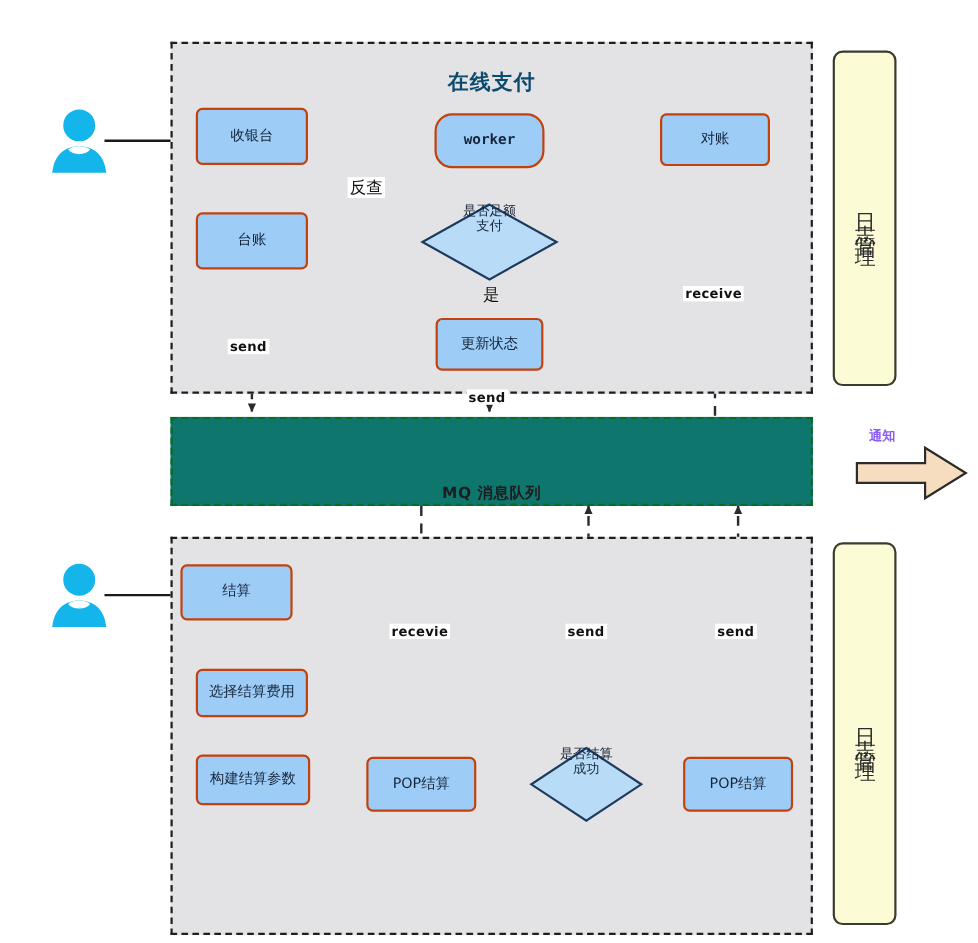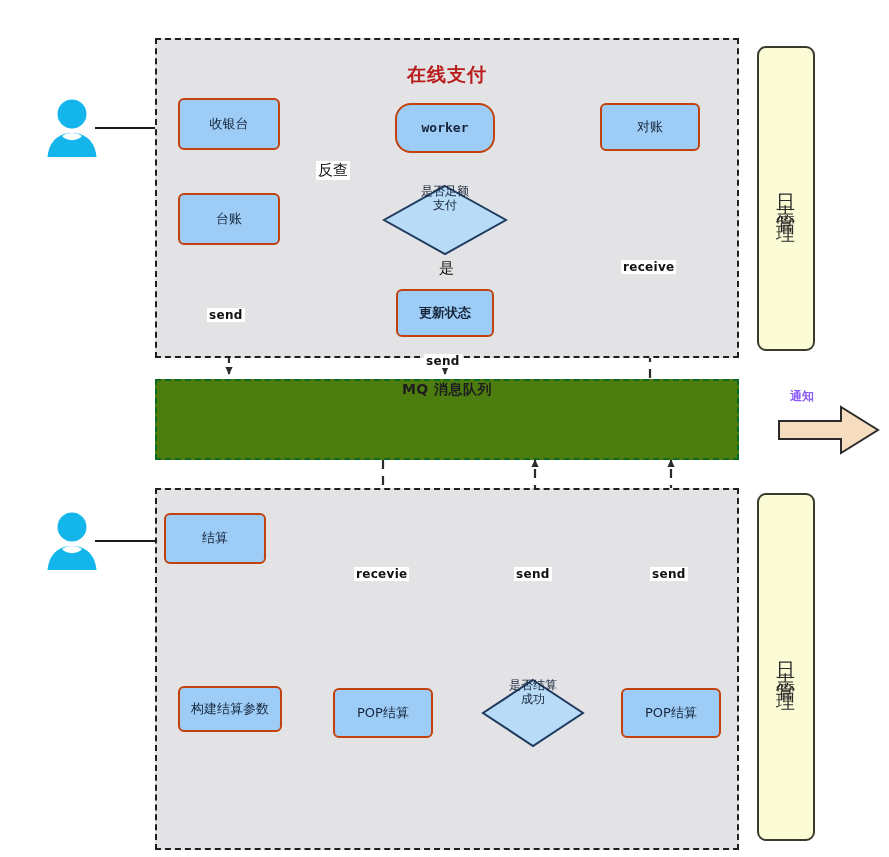--- a/index.html
+++ b/index.html
@@ -25,32 +25,32 @@
   .zone{
     position:absolute;
     background:#e3e3e5;
     border:2px dashed #1f1f1f;
     box-sizing:border-box;
   }
   .zone-title{
     position:absolute;
     font-weight:bold;
     font-size:19px;
-    color:#b91c1c;
+    color:#0c4a6e;
     text-align:center;
     letter-spacing:1px;
     white-space:nowrap;
   }
   .mq{
     position:absolute;
-    background:#4d7c0f;
+    background:#0f766e;
     border:2px dashed #0b6b21;
     box-sizing:border-box;
     display:flex;
-    align-items:flex-start;
+    align-items:flex-end;
     justify-content:center;
   }
   .mq-label{
     font-size:14px;
     font-weight:bold;
     color:#1d1d1f;
     letter-spacing:.5px;
   }
 
   
@@ -82,21 +82,21 @@
     box-sizing:border-box;
     display:flex;
     align-items:center;
     justify-content:center;
     text-align:center;
     font-size:13px;
     color:#16243a;
     line-height:1.25;
     padding:2px;
   }
-  .node.bold{font-weight:bold;}
+  .node.bold{font-weight:normal;}
   .node.mono{font-family:"DejaVu Sans Mono","Liberation Mono",monospace;font-weight:bold;font-size:13px;}
 
   
   .diamond{
     position:absolute;
     display:flex;
     justify-content:center;
   }
   .diamond .dshape{
     position:absolute;
@@ -240,20 +240,23 @@
   <div class="mq" style="left:155px;top:379px;width:584px;height:81px;">
     <span class="mq-label">MQ 消息队列</span>
   </div>
 
   <div class="zone" style="left:155px;top:488px;width:584px;height:362px;"></div>
 
   <div class="node" style="left:164px;top:513px;width:102px;height:51px;">
     <span>结算</span>
   </div>
 
+  <div class="node bold" style="left:178px;top:608px;width:102px;height:44px;">
+    <span>选择结算费用</span>
+  </div>
 
   <div class="node" style="left:178px;top:666px;width:104px;height:46px;margin-top:20px;">
     <span>构建结算参数</span>
   </div>
 
   <div class="node" style="left:333px;top:688px;width:100px;height:50px;">
     <span>POP结算</span>
   </div>
 
   <div class="node" style="left:621px;top:688px;width:100px;height:50px;">

